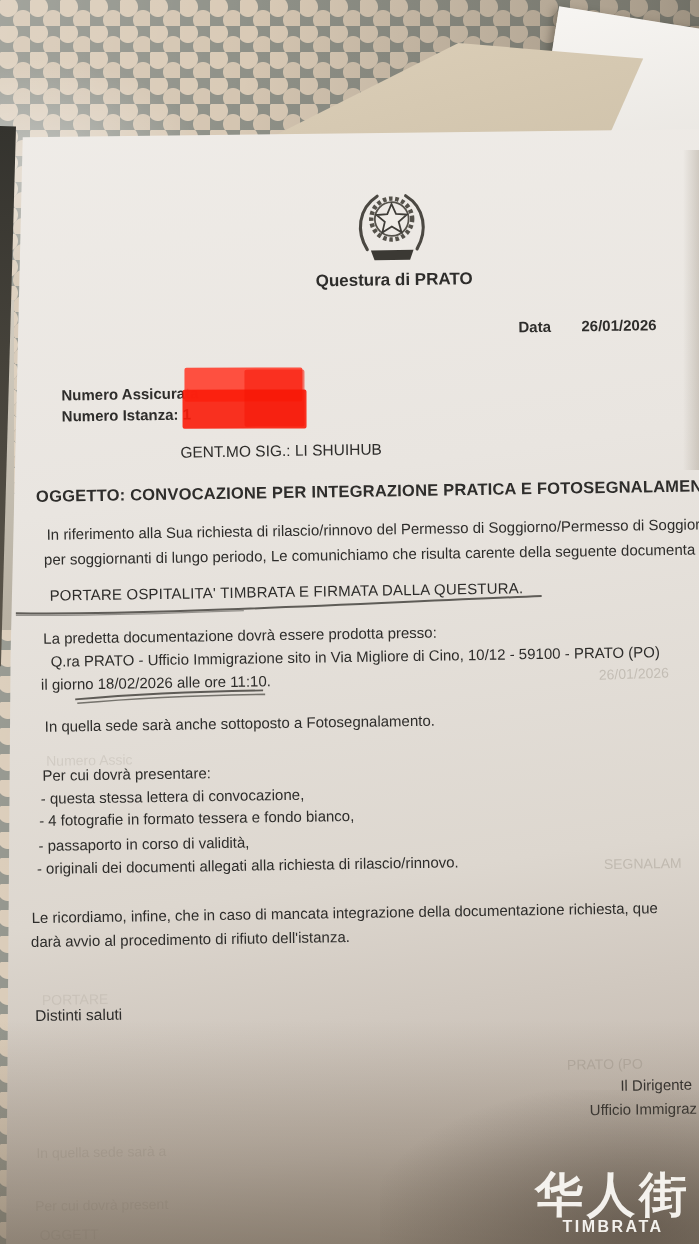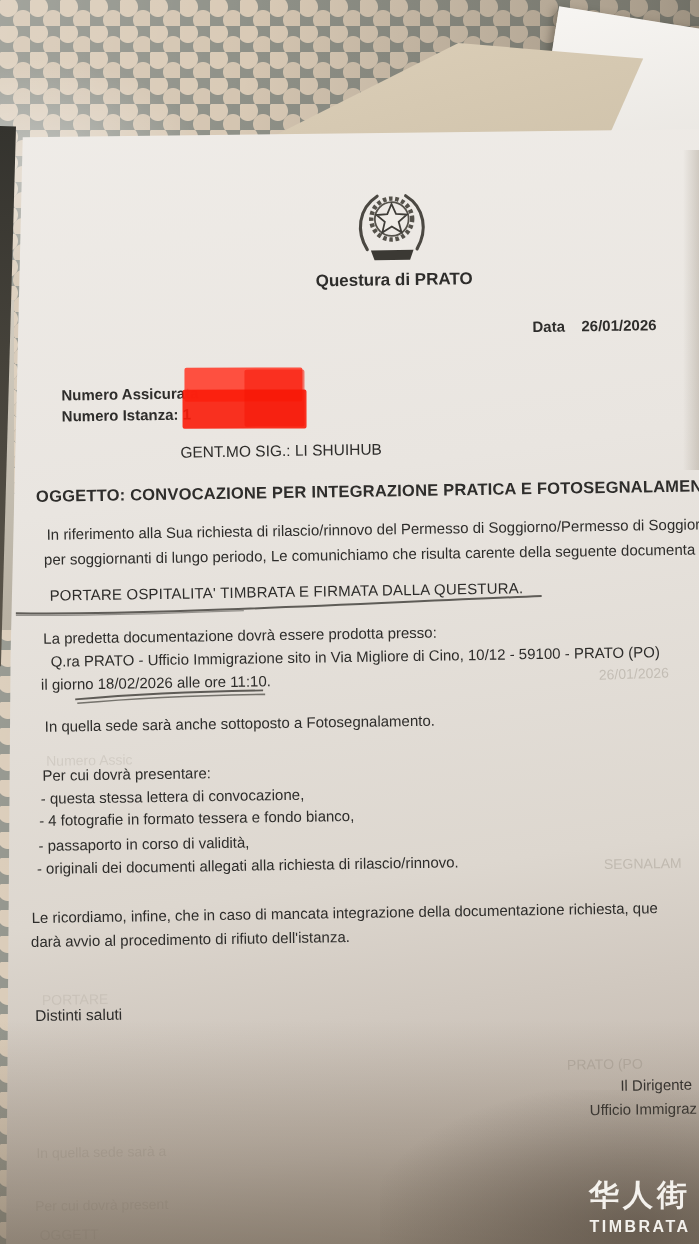--- a/index.html
+++ b/index.html
@@ -83,21 +83,21 @@
   .emblem{position:absolute;left:352px;top:186px;width:92px;height:80px;}
   .questura{left:0;width:799px;text-align:center;font-size:17px;}
   .ghost{position:absolute;white-space:nowrap;color:#7d7568;font-size:14px;}
   .redaction{position:absolute;left:186px;top:366px;width:124px;height:61px;transform:rotate(.8deg);}
   .redaction .s1{position:absolute;left:2px;top:0;width:118px;height:34px;background:#ff4434;opacity:.93;border-radius:2px;}
   .redaction .s2{position:absolute;left:0;top:22px;width:124px;height:39px;background:#fb1c0a;opacity:.9;border-radius:2px;}
   .redaction .s3{position:absolute;left:62px;top:2px;width:60px;height:57px;background:#f51505;opacity:.55;border-radius:2px;}
   svg.underline{position:absolute;overflow:visible;}
   
   .watermark{position:absolute;right:8px;bottom:8px;text-align:center;color:#fbf9f5;}
-  .watermark .cn{font-size:30px;line-height:46px;letter-spacing:4px;font-weight:bold;opacity:.95;}
+  .watermark .cn{font-size:48px;line-height:46px;letter-spacing:4px;font-weight:bold;opacity:.95;}
   .watermark .latin{font-size:16px;letter-spacing:2.5px;font-weight:bold;opacity:.95;}
 </style>
 </head>
 <body>
 
 <div class="metal"></div>
 <div class="metal-shade"></div>
 
 <div class="sheet corner-b"></div>
 <div class="sheet corner-a"></div>
@@ -117,21 +117,21 @@
     <g fill="none" stroke="#55524b">
       <circle cx="50" cy="38" r="23" stroke-width="5" stroke-dasharray="4 3"></circle>
       <circle cx="50" cy="38" r="19" stroke-width="2"></circle>
     </g>
     <path d="M50 21 L54.9 32.3 L67.1 33.2 L57.8 41.1 L60.8 53 L50 46.4 L39.2 53 L42.2 41.1 L32.9 33.2 L45.1 32.3 Z" fill="#efece7" stroke="#3f3d38" stroke-width="2"></path>
     <path d="M26,73 L74,73 L70,84 L30,84 Z" fill="#3b3934"></path>
   </svg>
 
   <div class="line b questura" style="top:271px;">Questura di PRATO</div>
 
-  <div class="line b" style="left:537px;top:320px;">Data</div>
+  <div class="line b" style="left:523px;top:320px;">Data</div>
   <div class="line b" style="left:586px;top:320px;">26/01/2026</div>
 
   <div class="line b" style="left:65px;top:381px;">Numero Assicurata</div>
   <div class="line b" style="left:65px;top:402px;">Numero Istanza: 1</div>
 
   <div class="redaction">
     <div class="s1"></div>
     <div class="s2"></div>
     <div class="s3"></div>
   </div>

